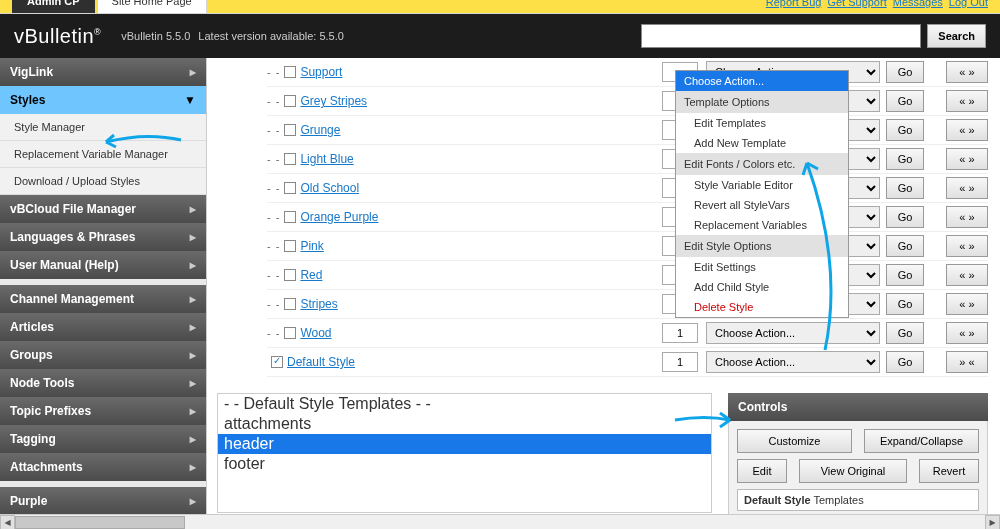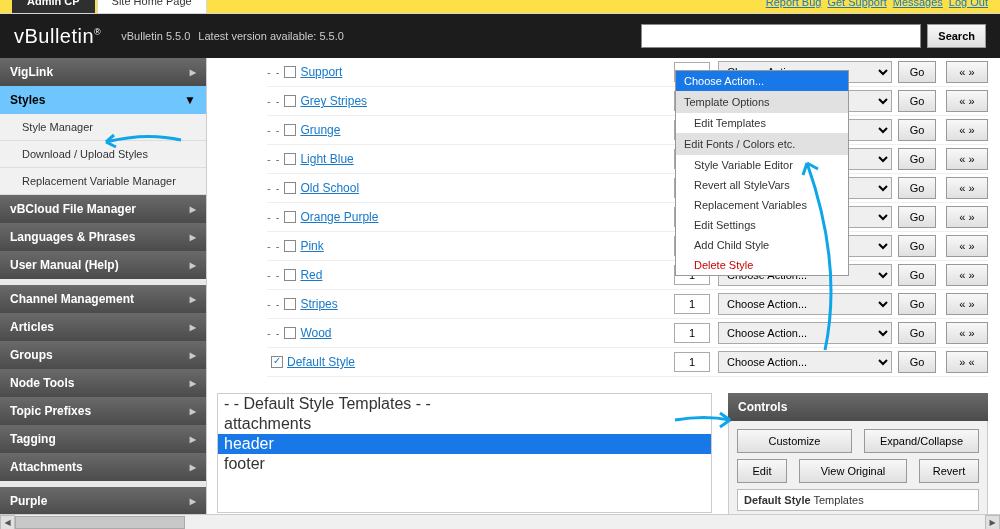--- a/index.html
+++ b/index.html
@@ -14,32 +14,32 @@
 .logo sup{font-size:9px}
 .ver{font-size:11px;margin-left:20px;color:#ccc}
 .search-wrap{margin-left:auto;display:flex;gap:6px}
 .search-wrap input{width:280px;height:24px;border:1px solid #888;padding:0 6px;font-size:11px}
 .search-wrap button{height:24px;padding:0 10px;background:linear-gradient(#f8f8f8,#e0e0e0);border:1px solid #999;font-weight:bold;font-size:11px;cursor:pointer}
 .layout{display:flex;height:459px}
 .sidebar{width:207px;background:#e9e9e9;overflow-y:auto;border-right:1px solid #ccc}
 .side-h{background:linear-gradient(#6a6a6a,#4b4b4b);color:#fff;padding:7px 10px;font-weight:bold;font-size:12px;display:flex;align-items:center;justify-content:space-between;cursor:pointer}
 .side-h .chev{font-size:8px;color:#ccc}
 .side-active{background:#6fc6ff;color:#000;padding:7px 10px;font-weight:bold;font-size:12px;display:flex;justify-content:space-between;align-items:center;cursor:pointer}
-.side-sub{background:#f1f1f1;padding:7px 22px;font-size:11px;border-bottom:1px solid #ddd;cursor:pointer}
+.side-sub{background:#f1f1f1;padding:7px 14px;font-size:11px;border-bottom:1px solid #ddd;cursor:pointer}
 .side-gap{height:6px;background:#e9e9e9}
 .main{flex:1;padding:0 12px 12px 60px;overflow:hidden;position:relative}
 .style-row{display:flex;align-items:center;height:29px;border-bottom:1px solid #eee}
 .style-left{display:flex;align-items:center;gap:4px;width:345px}
 .dashes{color:#666;letter-spacing:1px;font-size:11px}
 .ck{width:12px;height:12px;border:1px solid #888}
 .ck.checked::after{content:"✓";font-size:10px;color:#1878c9;display:block;margin-top:-2px;margin-left:1px}
 .slink{color:#1878c9;text-decoration:underline;font-size:12px}
 .disp-input{width:36px;height:20px;border:1px solid #aaa;text-align:center;font-size:11px;margin-left:auto;margin-right:8px}
 .act-sel{width:174px;height:22px;border:1px solid #aaa;font-size:11px;padding:0 4px;margin-right:6px}
-.go{width:38px;height:22px;background:linear-gradient(#f8f8f8,#e0e0e0);border:1px solid #999;font-size:11px;cursor:pointer;margin-right:10px}
+.go{width:38px;height:22px;background:linear-gradient(#f8f8f8,#e0e0e0);border:1px solid #999;font-size:11px;cursor:pointer;margin-right:22px}
 .mv{width:42px;height:22px;background:linear-gradient(#f8f8f8,#e0e0e0);border:1px solid #999;font-size:11px;cursor:pointer}
 .dropdown{position:absolute;left:468px;top:12px;width:174px;background:#fff;border:1px solid #999;z-index:5;font-size:11px}
 .dd-head{background:#1878e8;color:#fff;padding:4px 8px}
 .dd-sec{background:#e1e1e1;font-weight:normal;padding:5px 8px}
 .dd-item{padding:4px 8px 4px 18px;cursor:pointer}
 .dd-item.danger{color:#c00}
 .lower{display:flex;gap:16px;margin-top:16px}
 .tpl-list{flex:1;border:1px solid #ccc;height:120px;background:#fff;font-size:16px}
 .tpl-list div{padding:1px 6px}
 .tpl-sel{background:#1878e8;color:#fff}
@@ -86,22 +86,22 @@
   <div class="sidebar">
     <div class="side-h">
         <span>VigLink</span>
         <span class="chev">▶</span>
       </div>
     <div class="side-active">
         <span>Styles</span>
         <span class="chev" style="color:#000">▼</span>
       </div>
     <div class="side-sub">Style Manager</div>
+    <div class="side-sub">Replacement Variable Manager</div>
     <div class="side-sub">Download / Upload Styles</div>
-    <div class="side-sub">Replacement Variable Manager</div>
     <div class="side-h">
         <span>vBCloud File Manager</span>
         <span class="chev">▶</span>
       </div>
     <div class="side-h">
         <span>Languages &amp; Phrases</span>
         <span class="chev">▶</span>
       </div>
     <div class="side-h">
         <span>User Manual (Help)</span>
@@ -267,24 +267,26 @@
           <select class="act-sel"><option>Choose Action...</option></select>
           <button class="go">Go</button>
           <button class="mv">» «</button>
         </div>
       </div>
 
     <div class="dropdown">
       <div class="dd-head">Choose Action...</div>
       <div class="dd-sec">Template Options</div>
       <div class="dd-item">Edit Templates</div>
+      <div class="dd-item">Add New Template</div>
       <div class="dd-sec">Edit Fonts / Colors etc.</div>
       <div class="dd-item">Style Variable Editor</div>
       <div class="dd-item">Revert all StyleVars</div>
       <div class="dd-item">Replacement Variables</div>
+      <div class="dd-sec">Edit Style Options</div>
       <div class="dd-item">Edit Settings</div>
       <div class="dd-item">Add Child Style</div>
       <div class="dd-item danger">Delete Style</div>
     </div>
 
     <div class="lower" style="margin-left:-50px">
       <div class="tpl-list">
         <div>- - Default Style Templates - -</div>
         <div>attachments</div>
         <div class="tpl-sel">header</div>

